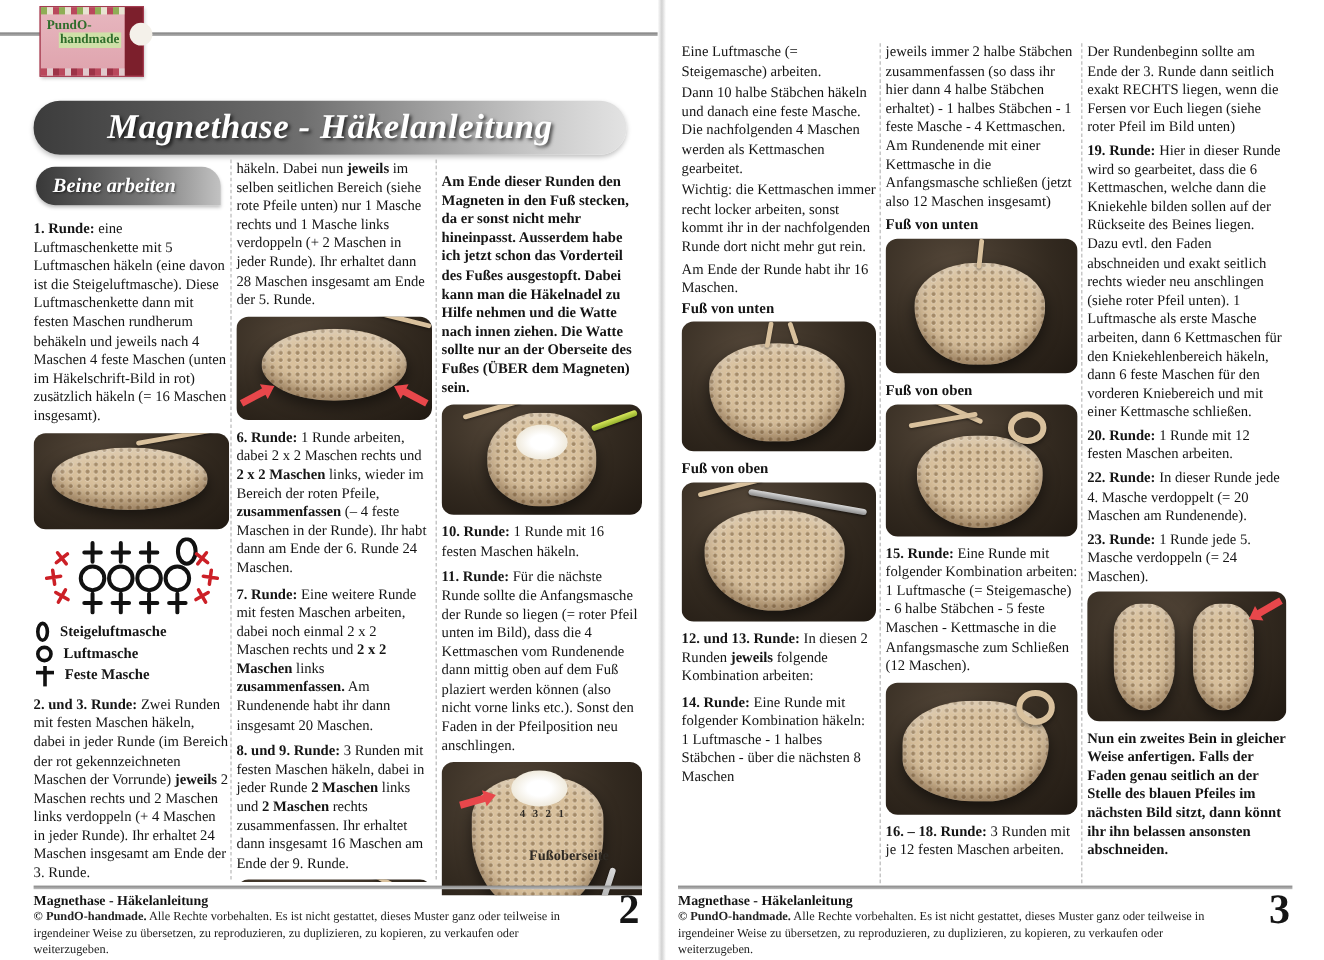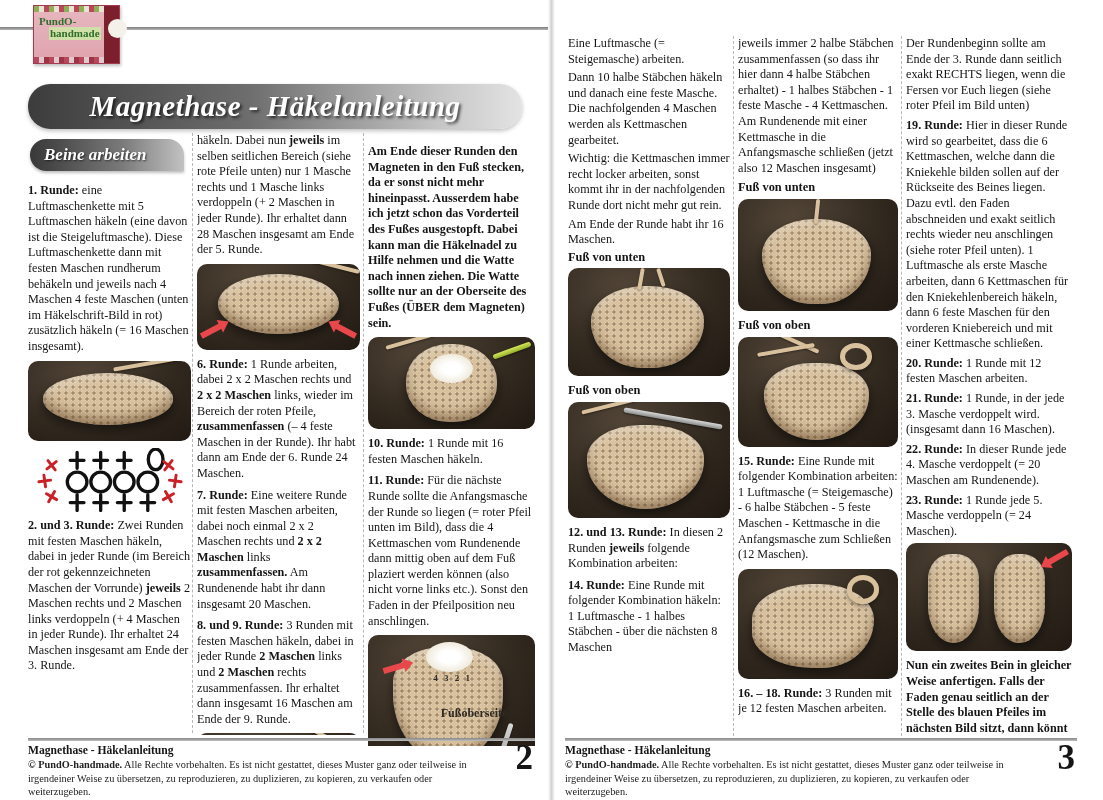--- a/index.html
+++ b/index.html
@@ -150,20 +150,34 @@
           <path d="M-6 0H6M0 -6V6" transform="translate(22,17) rotate(-38)"></path>
           <path d="M-6 0H6M0 -6V6" transform="translate(15,33) rotate(-8)"></path>
           <path d="M-6 0H6M0 -6V6" transform="translate(22,49) rotate(30)"></path>
           <path d="M-6 0H6M0 -6V6" transform="translate(141,17) rotate(38)"></path>
           <path d="M-6 0H6M0 -6V6" transform="translate(148,33) rotate(8)"></path>
           <path d="M-6 0H6M0 -6V6" transform="translate(141,49) rotate(-30)"></path>
         </g>
       </svg>
     </div>
 
+    <div class="legend">
+      <div class="legend-row">
+        <span class="sym sym-oval"></span>
+        <span class="lbl">Steigeluftmasche</span>
+      </div>
+      <div class="legend-row">
+        <span class="sym sym-circle"></span>
+        <span class="lbl">Luftmasche</span>
+      </div>
+      <div class="legend-row">
+        <span class="sym sym-cross"></span>
+        <span class="lbl">Feste Masche</span>
+      </div>
+    </div>
 
     <p class="para"><span class="b">2. und 3. Runde:</span><span> Zwei Runden mit festen Maschen häkeln, dabei in jeder Runde (im Bereich der rot gekennzeichneten Maschen der Vorrunde) </span><span class="b">jeweils</span><span> 2 Maschen rechts und 2 Maschen links verdoppeln (+ 4 Maschen in jeder Runde). Ihr erhaltet 24 Maschen insgesamt am Ende der 3. Runde.</span></p>
 
   </div>
 
   <div class="col" id="l-col2">
     <p class="para"><span>häkeln. Dabei nun </span><span class="b">jeweils</span><span> im selben seitlichen Bereich (siehe rote Pfeile unten) nur 1 Masche rechts und 1 Masche links verdoppeln (+ 2 Maschen in jeder Runde). Ihr erhaltet dann 28 Maschen insgesamt am Ende der 5. Runde.</span></p>
 
     <div class="photo" style="height:86px;">
       <span class="blob" style="left:13%;top:12%;width:74%;height:70%;border-radius:50%;"></span>
@@ -265,21 +279,20 @@
       <span class="ring" style="right:12%;top:6%;width:20%;height:26%;"></span>
     </div>
 
     <p class="para"><span class="b">16. – 18. Runde:</span><span> 3 Runden mit je 12 festen Maschen arbeiten.</span></p>
   </div>
 
   <div class="col" id="r-col3">
     <p class="para" style="margin-bottom:4px;"><span>Der Rundenbeginn sollte am Ende der 3. Runde dann seitlich exakt RECHTS liegen, wenn die Fersen vor Euch liegen (siehe roter Pfeil im Bild unten)</span></p>
     <p class="para" style="margin-bottom:4px;"><span class="b">19. Runde:</span><span> Hier in dieser Runde wird so gearbeitet, dass die 6 Kettmaschen, welche dann die Kniekehle bilden sollen auf der Rückseite des Beines liegen. Dazu evtl. den Faden abschneiden und exakt seitlich rechts wieder neu anschlingen (siehe roter Pfeil unten). 1 Luftmasche als erste Masche arbeiten, dann 6 Kettmaschen für den Kniekehlenbereich häkeln, dann 6 feste Maschen für den vorderen Kniebereich und mit einer Kettmasche schließen.</span></p>
     <p class="para" style="margin-bottom:4px;"><span class="b">20. Runde:</span><span> 1 Runde mit 12 festen Maschen arbeiten.</span></p>
-    <p class="para" style="margin-bottom:4px;"><span class="b">21. Runde:</span><span> 1 Runde, in der jede 3. Masche verdoppelt wird. (insgesamt dann 16 Maschen).</span></p>
     <p class="para" style="margin-bottom:4px;"><span class="b">22. Runde:</span><span> In dieser Runde jede 4. Masche verdoppelt (= 20 Maschen am Rundenende).</span></p>
     <p class="para" style="margin-bottom:4px;"><span class="b">23. Runde:</span><span> 1 Runde jede 5. Masche verdoppeln (= 24 Maschen).</span></p>
 
     <div class="photo" style="height:108px;">
       <span class="blob" style="left:13%;top:10%;width:31%;height:82%;border-radius:45% 45% 50% 50%/28% 28% 42% 42%;"></span>
       <span class="blob" style="left:53%;top:10%;width:31%;height:82%;border-radius:45% 45% 50% 50%/28% 28% 42% 42%;"></span>
       <span class="arrow" style="right:2%;top:10%;transform:rotate(150deg);"></span>
     </div>
 
     <p class="para"><span class="b">Nun ein zweites Bein in gleicher Weise anfertigen. Falls der Faden genau seitlich an der Stelle des blauen Pfeiles im nächsten Bild sitzt, dann könnt ihr ihn belassen ansonsten abschneiden.</span></p>

